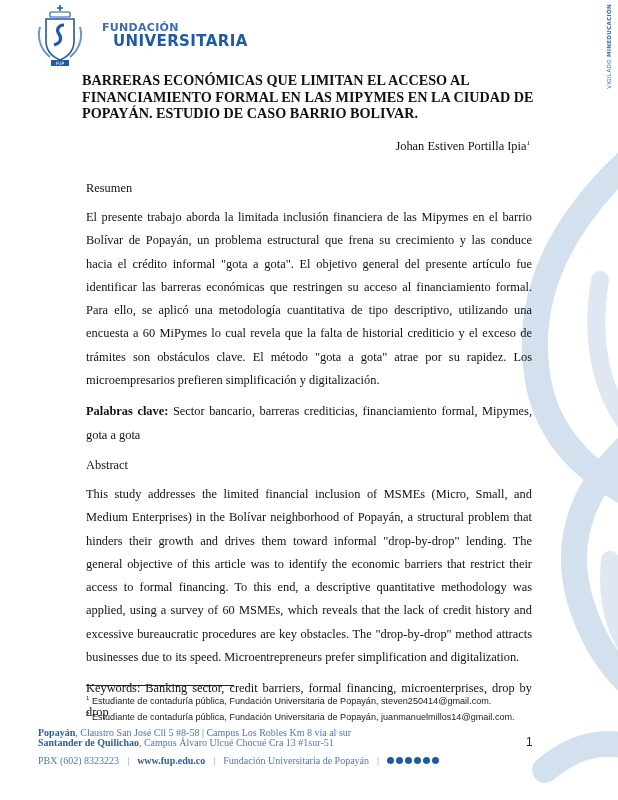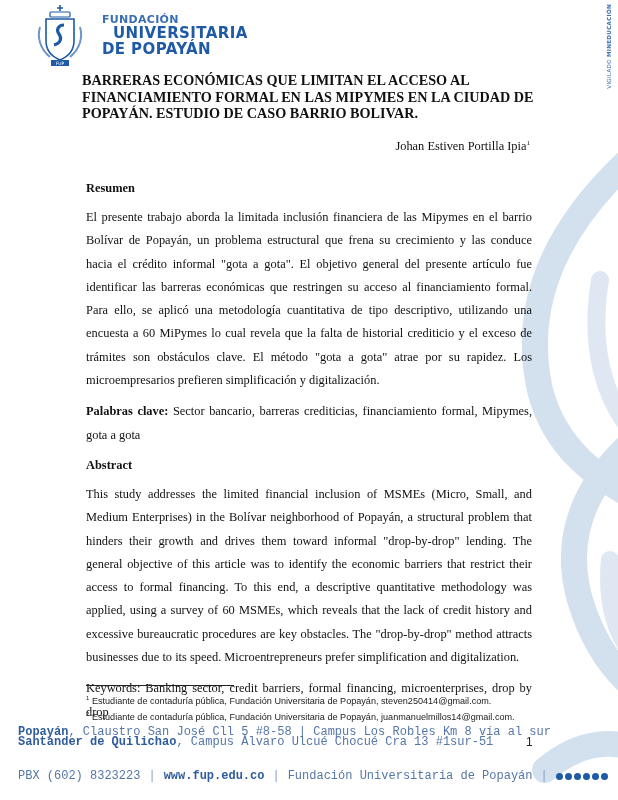--- a/index.html
+++ b/index.html
@@ -22,29 +22,29 @@
     font-family: "DejaVu Sans", sans-serif; font-size: 5.6px; color: #3c6fb4; letter-spacing: 0.3px;
   }
   .vigilado b { font-weight: bold; }
   .title {
     position: absolute; left: 82px; top: 72px; width: 456px;
     text-align: left; font-weight: bold; font-size: 14.2px; line-height: 16.6px;
   }
   .authors { position: absolute; right: 88px; top: 136px; text-align: right; font-size: 12.4px; line-height: 15px; }
   .authors sup { font-size: 7px; }
   .content { position: absolute; left: 86px; top: 178px; width: 446px; font-size: 12.4px; }
-  .heading { font-weight: bold; margin: 0 0 8px 0; line-height: 20px; }
+  .heading { font-weight: normal; margin: 0 0 8px 0; line-height: 20px; }
   .para { text-align: justify; line-height: 23.3px; margin: 0 0 8px 0; }
   .kw b { font-weight: bold; }
   .fn-rule { position: absolute; left: 86px; top: 685px; width: 148px; border-top: 1px solid #222; }
   .footnotes { position: absolute; left: 86px; top: 692px; font-family: "Liberation Sans", sans-serif; font-size: 9.1px; line-height: 13px; color: #222; }
   .footnotes sup { font-size: 6px; }
-  .footer { position: absolute; left: 18px; top: 728px; font-family: Liberation Mono, monospace; font-size: 12px; color: #5576a8; line-height: 9.5px; }
+  .footer { position: absolute; left: 38px; top: 728px; font-family: Liberation Serif, serif; font-size: 10px; color: #5576a8; line-height: 9.5px; }
   .footer b { color: #2f5c9c; }
-  .footer-line2 { margin-top: 25px; display: flex; align-items: center; }
+  .footer-line2 { margin-top: 9px; display: flex; align-items: center; }
   .sep { margin: 0 8px; color: #8aa0c4; }
   .social { display: flex; gap: 2px; }
   .social span { width: 7px; height: 7px; border-radius: 50%; background: #1f5aa6; display: inline-block; }
   .page-num { position: absolute; left: 526px; top: 735px; font-family: "Liberation Sans", sans-serif; font-size: 12px; color: #222; }
 </style>
 </head>
 <body>
 
 <svg class="watermark" viewBox="0 0 618 800">
   <g fill="none" stroke="#d3e0ee" stroke-width="26" stroke-linecap="round">
@@ -64,21 +64,20 @@
     <rect x="20" y="9" width="20" height="5" rx="1" fill="none" stroke="#1f5aa6" stroke-width="1.2"></rect>
     <path d="M16 16 h28 v22 c0 10 -7 16 -14 19 c-7 -3 -14 -9 -14 -19 z" fill="none" stroke="#1f5aa6" stroke-width="1.6"></path>
     <path d="M34 22 c-6 0 -8 5 -5 9 c3 4 2 9 -5 11" fill="none" stroke="#1f5aa6" stroke-width="3.2"></path>
     <path d="M10 24 c-3 10 0 22 10 30 M50 24 c3 10 0 22 -10 30" fill="none" stroke="#6f95c8" stroke-width="2"></path>
     <rect x="21" y="57" width="18" height="6" fill="#1f5aa6"></rect>
     <text x="30" y="62" font-size="4.5" fill="#fff" text-anchor="middle" font-family="DejaVu Sans, sans-serif">FUP</text>
   </svg>
   <div class="logo-text">
     <div class="logo-l1">FUNDACIÓN</div>
     <div class="logo-l2">UNIVERSITARIA</div>
-    <div class="logo-l3">DE POPAYÁN</div>
   </div>
 </div>
 
 <div class="vigilado">
   <span>VIGILADO</span> <b>MINEDUCACIÓN</b>
 </div>
 
 <div class="title">BARRERAS ECONÓMICAS QUE LIMITAN EL ACCESO AL FINANCIAMIENTO FORMAL EN LAS MIPYMES EN LA CIUDAD DE POPAYÁN. ESTUDIO DE CASO BARRIO BOLIVAR.</div>
 
 <div class="authors">

